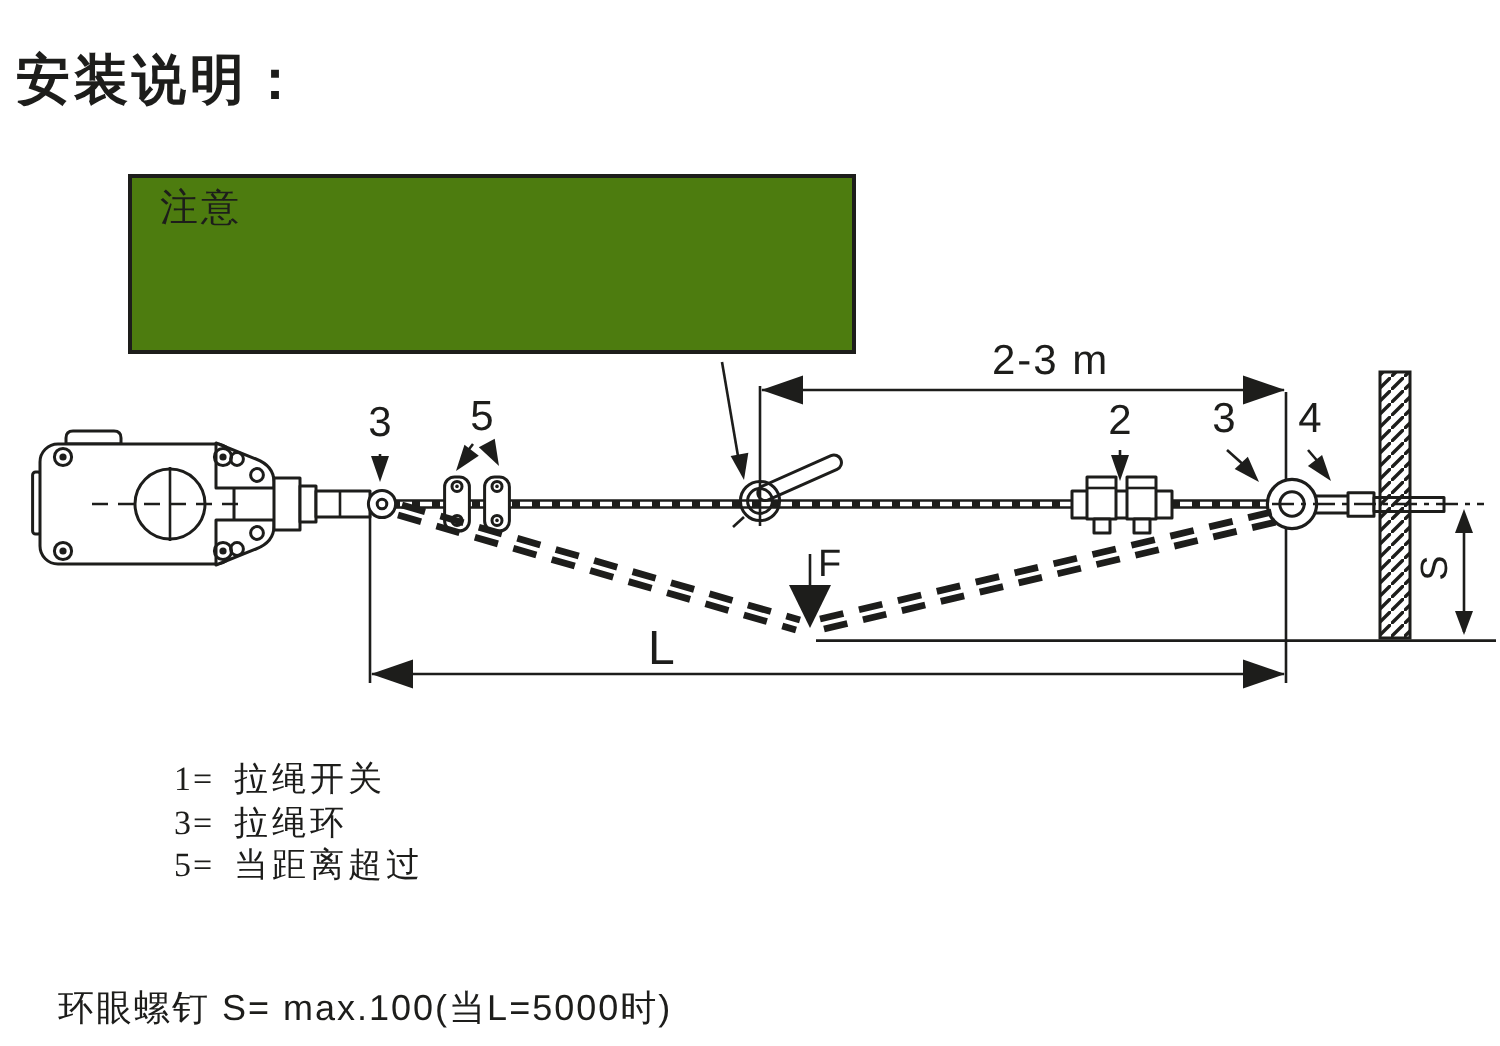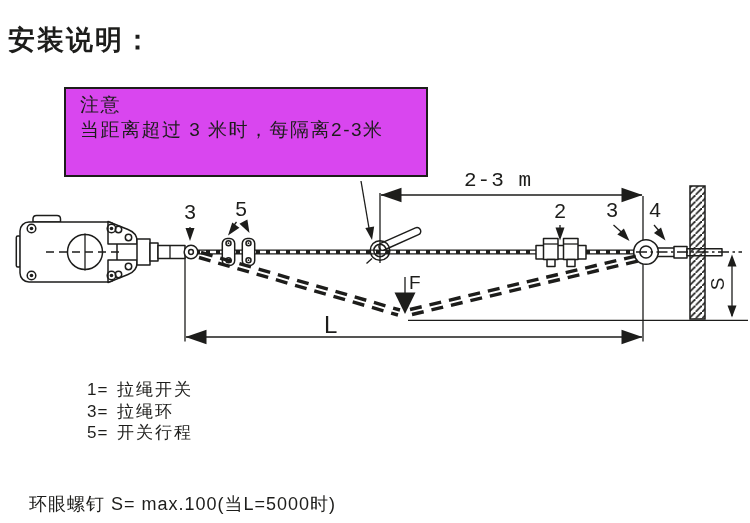--- a/index.html
+++ b/index.html
@@ -1,29 +1,29 @@
 <!DOCTYPE html>
 <html><head>
 <meta charset="utf-8">
 <style>
   html,body{margin:0;padding:0;}
   body{width:750px;height:523px;background:#ffffff;position:relative;overflow:hidden;
        font-family:"Liberation Sans",sans-serif;color:#1d1d1b;}
   .lbl{position:absolute;color:#1d1d1b;white-space:nowrap;}
   .page-title{left:8px;top:22px;font-size:27px;font-weight:bold;letter-spacing:2px;}
   .notebox{left:64px;top:87px;width:346px;height:82px;border:2.6px solid #1d1d1b;
-           padding:4px 0 0 14px;font-size:19px;line-height:24.5px;letter-spacing:1.5px;background:#d946ef;}
+           padding:4px 0 0 14px;font-size:19px;line-height:24.5px;letter-spacing:1.5px;background:#4d7c0f;}
   .callout{font-size:21px;width:18px;text-align:center;}
   .c3l{left:181px;top:200px;} .c5{left:232px;top:197px;}
   .c2{left:551px;top:199px;} .c3r{left:603px;top:198px;} .c4{left:646px;top:198px;}
-  .dimspan{left:464px;top:169px;width:66px;text-align:left;font-size:21px;letter-spacing:1px;font-family:Liberation Mono, monospace;}
+  .dimspan{left:496px;top:169px;width:66px;text-align:left;font-size:21px;letter-spacing:1px;}
   .dimL{left:324px;top:311px;font-size:24px;}
   .dimF{left:409px;top:272px;font-size:19px;}
   .dimS{left:712px;top:273px;font-size:19px;transform:rotate(-90deg);transform-origin:center;}
-  .legend{left:87px;top:378px;font-size:17px;}
+  .legend{left:87px;top:378px;font-size:17px;font-family:Liberation Serif, serif;}
   .legend-row{height:21.7px;}
   .legend-num{display:inline-block;width:30px;letter-spacing:1px;}
   .legend-label{letter-spacing:2px;}
   .footer{left:29px;top:492px;font-size:18px;letter-spacing:1px;}
   svg{position:absolute;left:0;top:0;}
   .s{fill:#fff;stroke:#1d1d1b;stroke-width:1.5;stroke-linejoin:round;}
   .n{fill:none;stroke:#1d1d1b;stroke-width:1.5;}
   .t{stroke:#1d1d1b;stroke-width:1.3;fill:none;}
   .f{fill:#1d1d1b;stroke:none;}
   .rope-dash{stroke:#1d1d1b;stroke-width:3.4;stroke-dasharray:12 8;fill:none;}
@@ -194,21 +194,20 @@
     <line class="t" x1="170" y1="245.5" x2="170" y2="258.5"></line>
     <circle class="s" cx="191" cy="252" r="6.8"></circle>
     <circle class="n" cx="191" cy="252" r="2.4" stroke-width="1.2"></circle>
   </g>
 </svg>
 
 <div class="lbl page-title">安装说明：</div>
 
 <div class="lbl notebox">
   <div>注意</div>
-  <div>当距离超过 3 米时，每隔离2-3米</div>
 </div>
 
 <div class="lbl callout c3l">3</div>
 <div class="lbl callout c5">5</div>
 <div class="lbl callout c2">2</div>
 <div class="lbl callout c3r">3</div>
 <div class="lbl callout c4">4</div>
 
 <div class="lbl dimspan">2-3 m</div>
 <div class="lbl dimL">L</div>
@@ -216,17 +215,17 @@
 <div class="lbl dimS">S</div>
 
 <div class="lbl legend">
   <div class="legend-row">
     <span class="legend-num">1=</span><span class="legend-label">拉绳开关</span>
   </div>
   <div class="legend-row">
     <span class="legend-num">3=</span><span class="legend-label">拉绳环</span>
   </div>
   <div class="legend-row">
-    <span class="legend-num">5=</span><span class="legend-label">开关行程</span>
+    <span class="legend-num">5=</span><span class="legend-label">当距离超过</span>
   </div>
 </div>
 
 <div class="lbl footer">环眼螺钉 S= max.100(当L=5000时)</div>
 
 </body></html>

